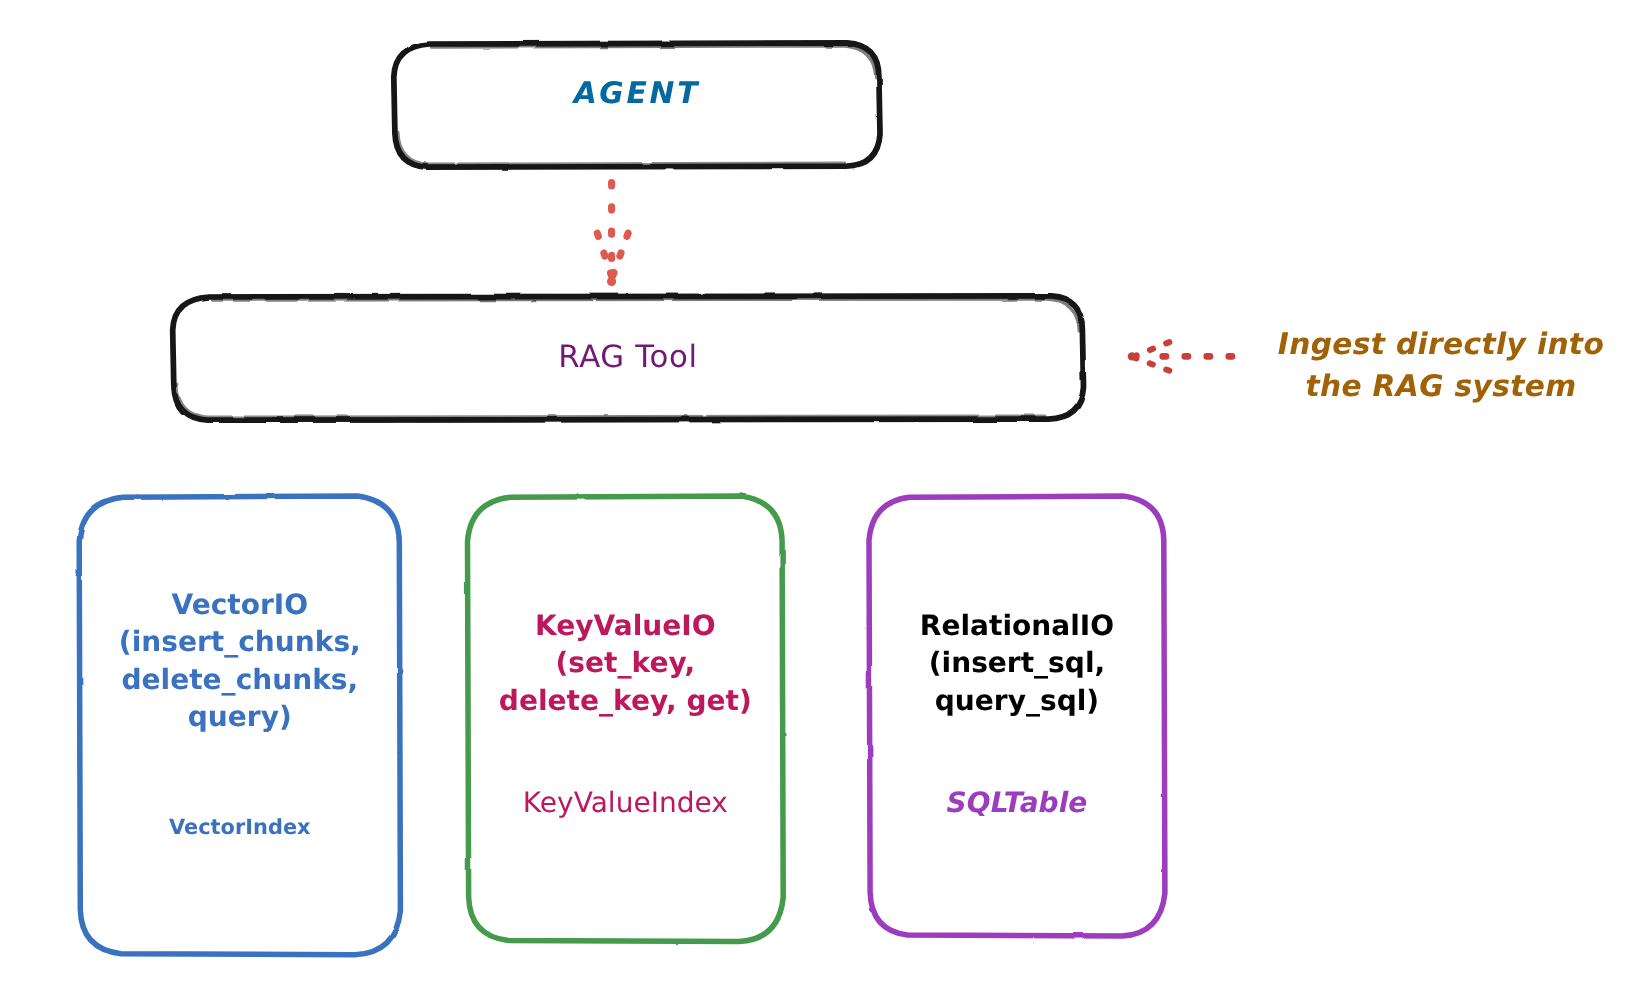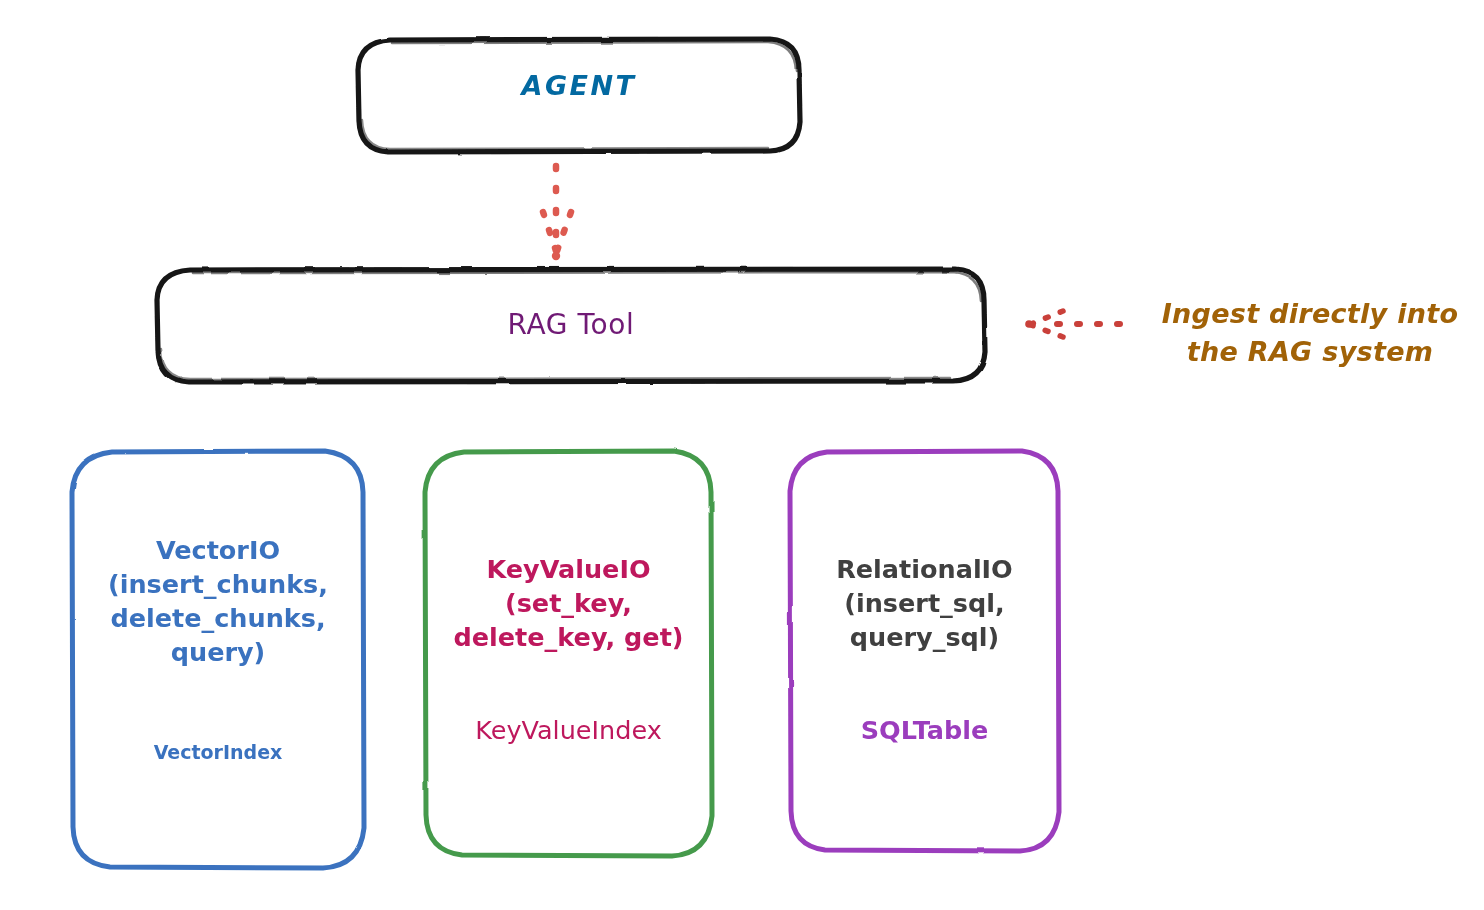--- a/index.html
+++ b/index.html
@@ -63,25 +63,25 @@
     left: 425px; top: 552px; width: 287px;
     font-size: 25.5px; color: #be185d; font-weight: 600;
   }
   #keyvalue-sub {
     left: 425px; top: 713px; width: 287px;
     font-size: 25.5px; color: #be185d; font-weight: 400;
   }
 
   #relational-label {
     left: 790px; top: 552px; width: 269px;
-    font-size: 25.5px; color: #404040; font-weight: 600;
+    font-size: 25.5px; color: #000000; font-weight: 600;
   }
   #relational-sub {
     left: 790px; top: 713px; width: 269px;
-    font-size: 25.5px; color: #9b3dbd; font-weight: 600;
+    font-size: 25.5px; color: #9b3dbd; font-weight: 600; font-style: italic;
   }
 
   
   #ingest-note {
     position: absolute;
     left: 1140px;
     top: 280px;
     width: 340px;
     text-align: center;
     font-size: 27px;

